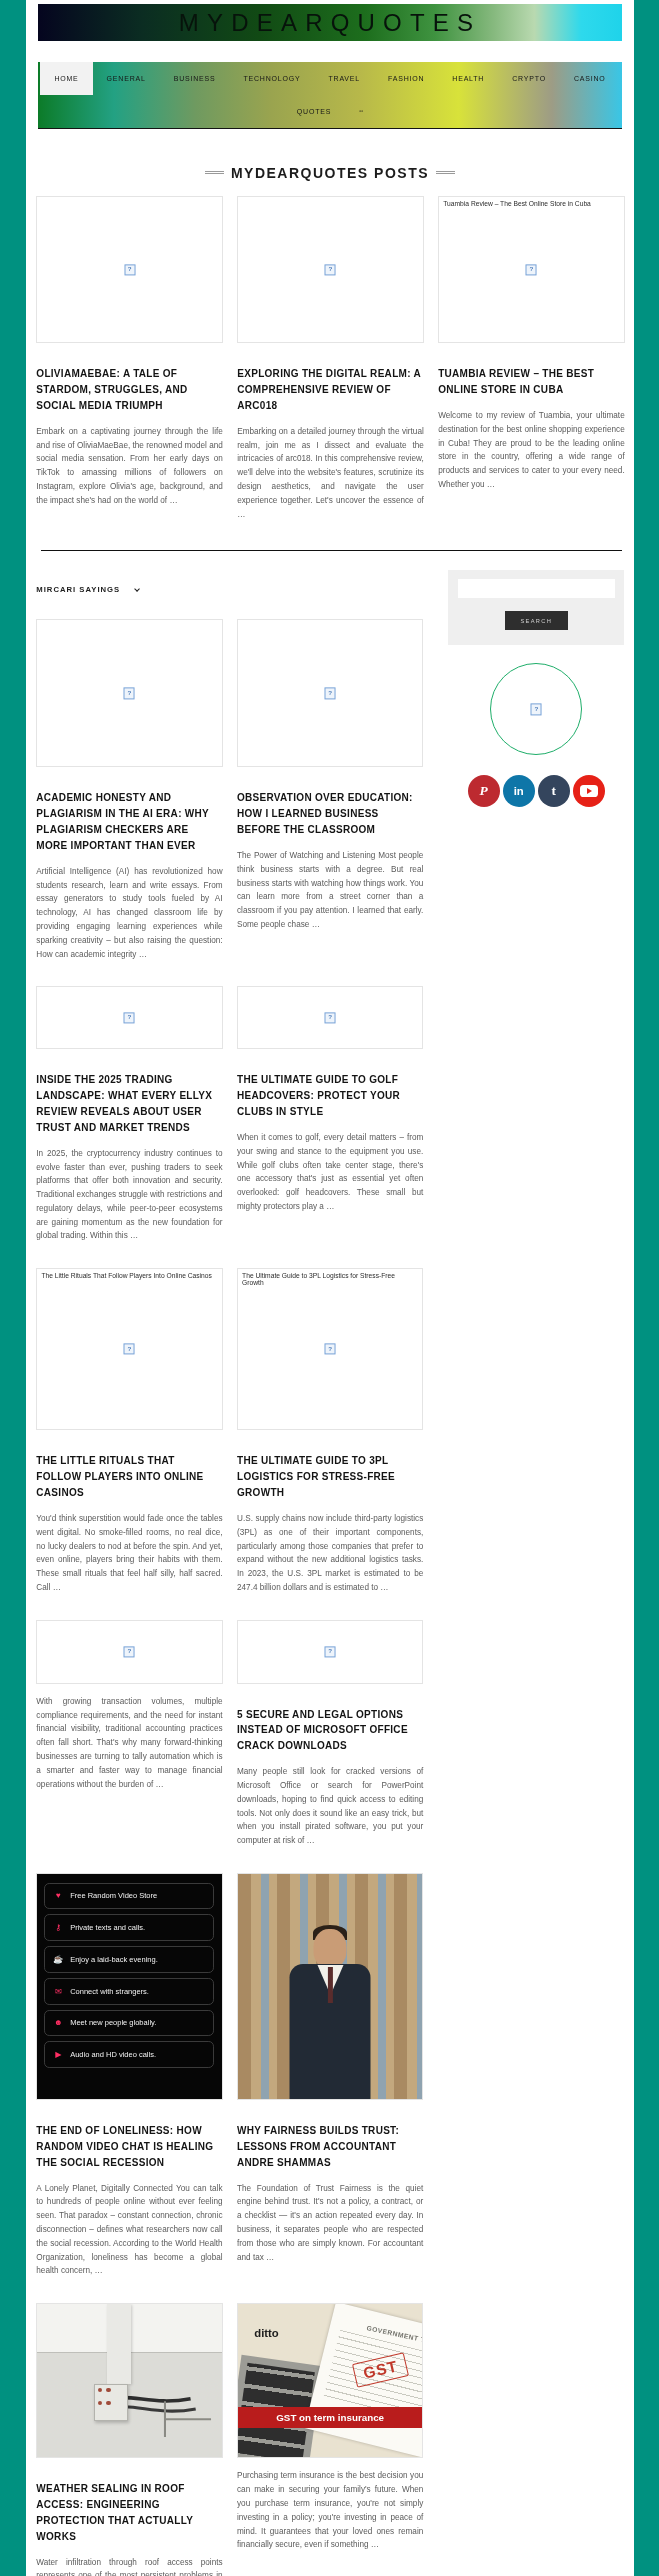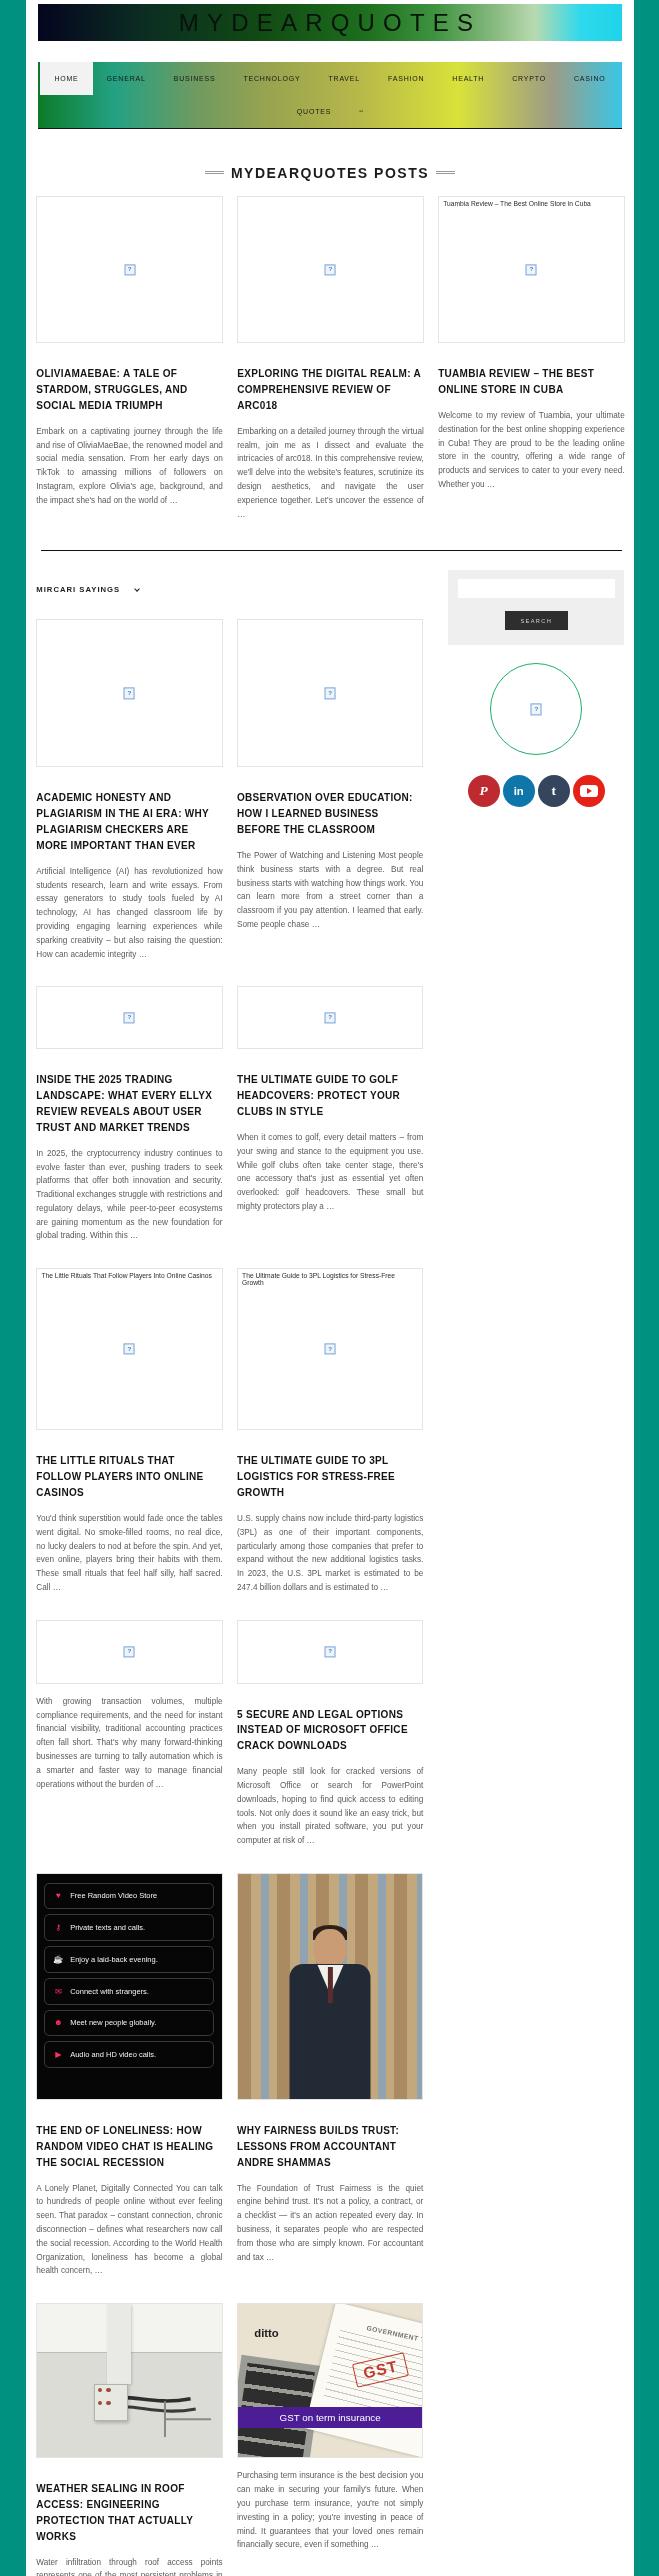--- a/index.html
+++ b/index.html
@@ -128,21 +128,21 @@
   .photo-gst { position:relative; background:#e9e2d0; }
   .ditto { position:absolute; left:10.3px; top:23px; font-size:11.3px; font-weight:700; color:#1d1d1d;margin-left:6px; }
   .calc { position:absolute; left:-4.1px; top:56px; width:82px; height:103px; background:#9c9c96; transform:rotate(8deg); }
   .calc-keys { position:absolute; inset:7.2px 7.2px 5.2px;
     background:repeating-linear-gradient(0deg,#2e2e2e 0 13.4px,#9c9c96 13.4px 17.5px),
                repeating-linear-gradient(90deg,rgba(156,156,150,0) 0 13.4px,#9c9c96 13.4px 17.5px); }
   .paper { position:absolute; left:80px; top:13.4px; width:149px; height:130px; background:#fbfaf5; transform:rotate(14deg); box-shadow:0 0 3.6px rgba(0,0,0,.25); }
   .paper-title { margin:12.4px 0 0 36px; transform:rotate(-2deg); color:#73736c; font-weight:700; font-size:6.7px; letter-spacing:0.5px; }
   .paper-lines { margin:6.2px 11.3px 0; height:72px; background:repeating-linear-gradient(180deg,#c9c9c0 0 1px,rgba(0,0,0,0) 1px 6.7px); }
   .stamp { position:absolute; right:15.5px; top:54px; border:1.5px solid #c0392b; color:#c0392b; font-weight:700; font-size:15.5px; letter-spacing:1px; padding:2.1px 8.2px; transform:rotate(-13deg); border-radius:2.1px; }
-  .gst-band { position:absolute; left:0; right:0; bottom:29px; background:#4c1d95; color:#fff; font-weight:400; font-size:9.8px; padding:5.2px 0; text-align:center; }
+  .gst-band { position:absolute; left:0; right:0; bottom:29px; background:#b91c1c; color:#fff; font-weight:700; font-size:9.8px; padding:5.2px 0; text-align:center; }
 </style>
 </head>
 <body>
 
 <div class="page">
 
   <header class="banner">
     <h1>MYDEARQUOTES</h1>
   </header>
 

